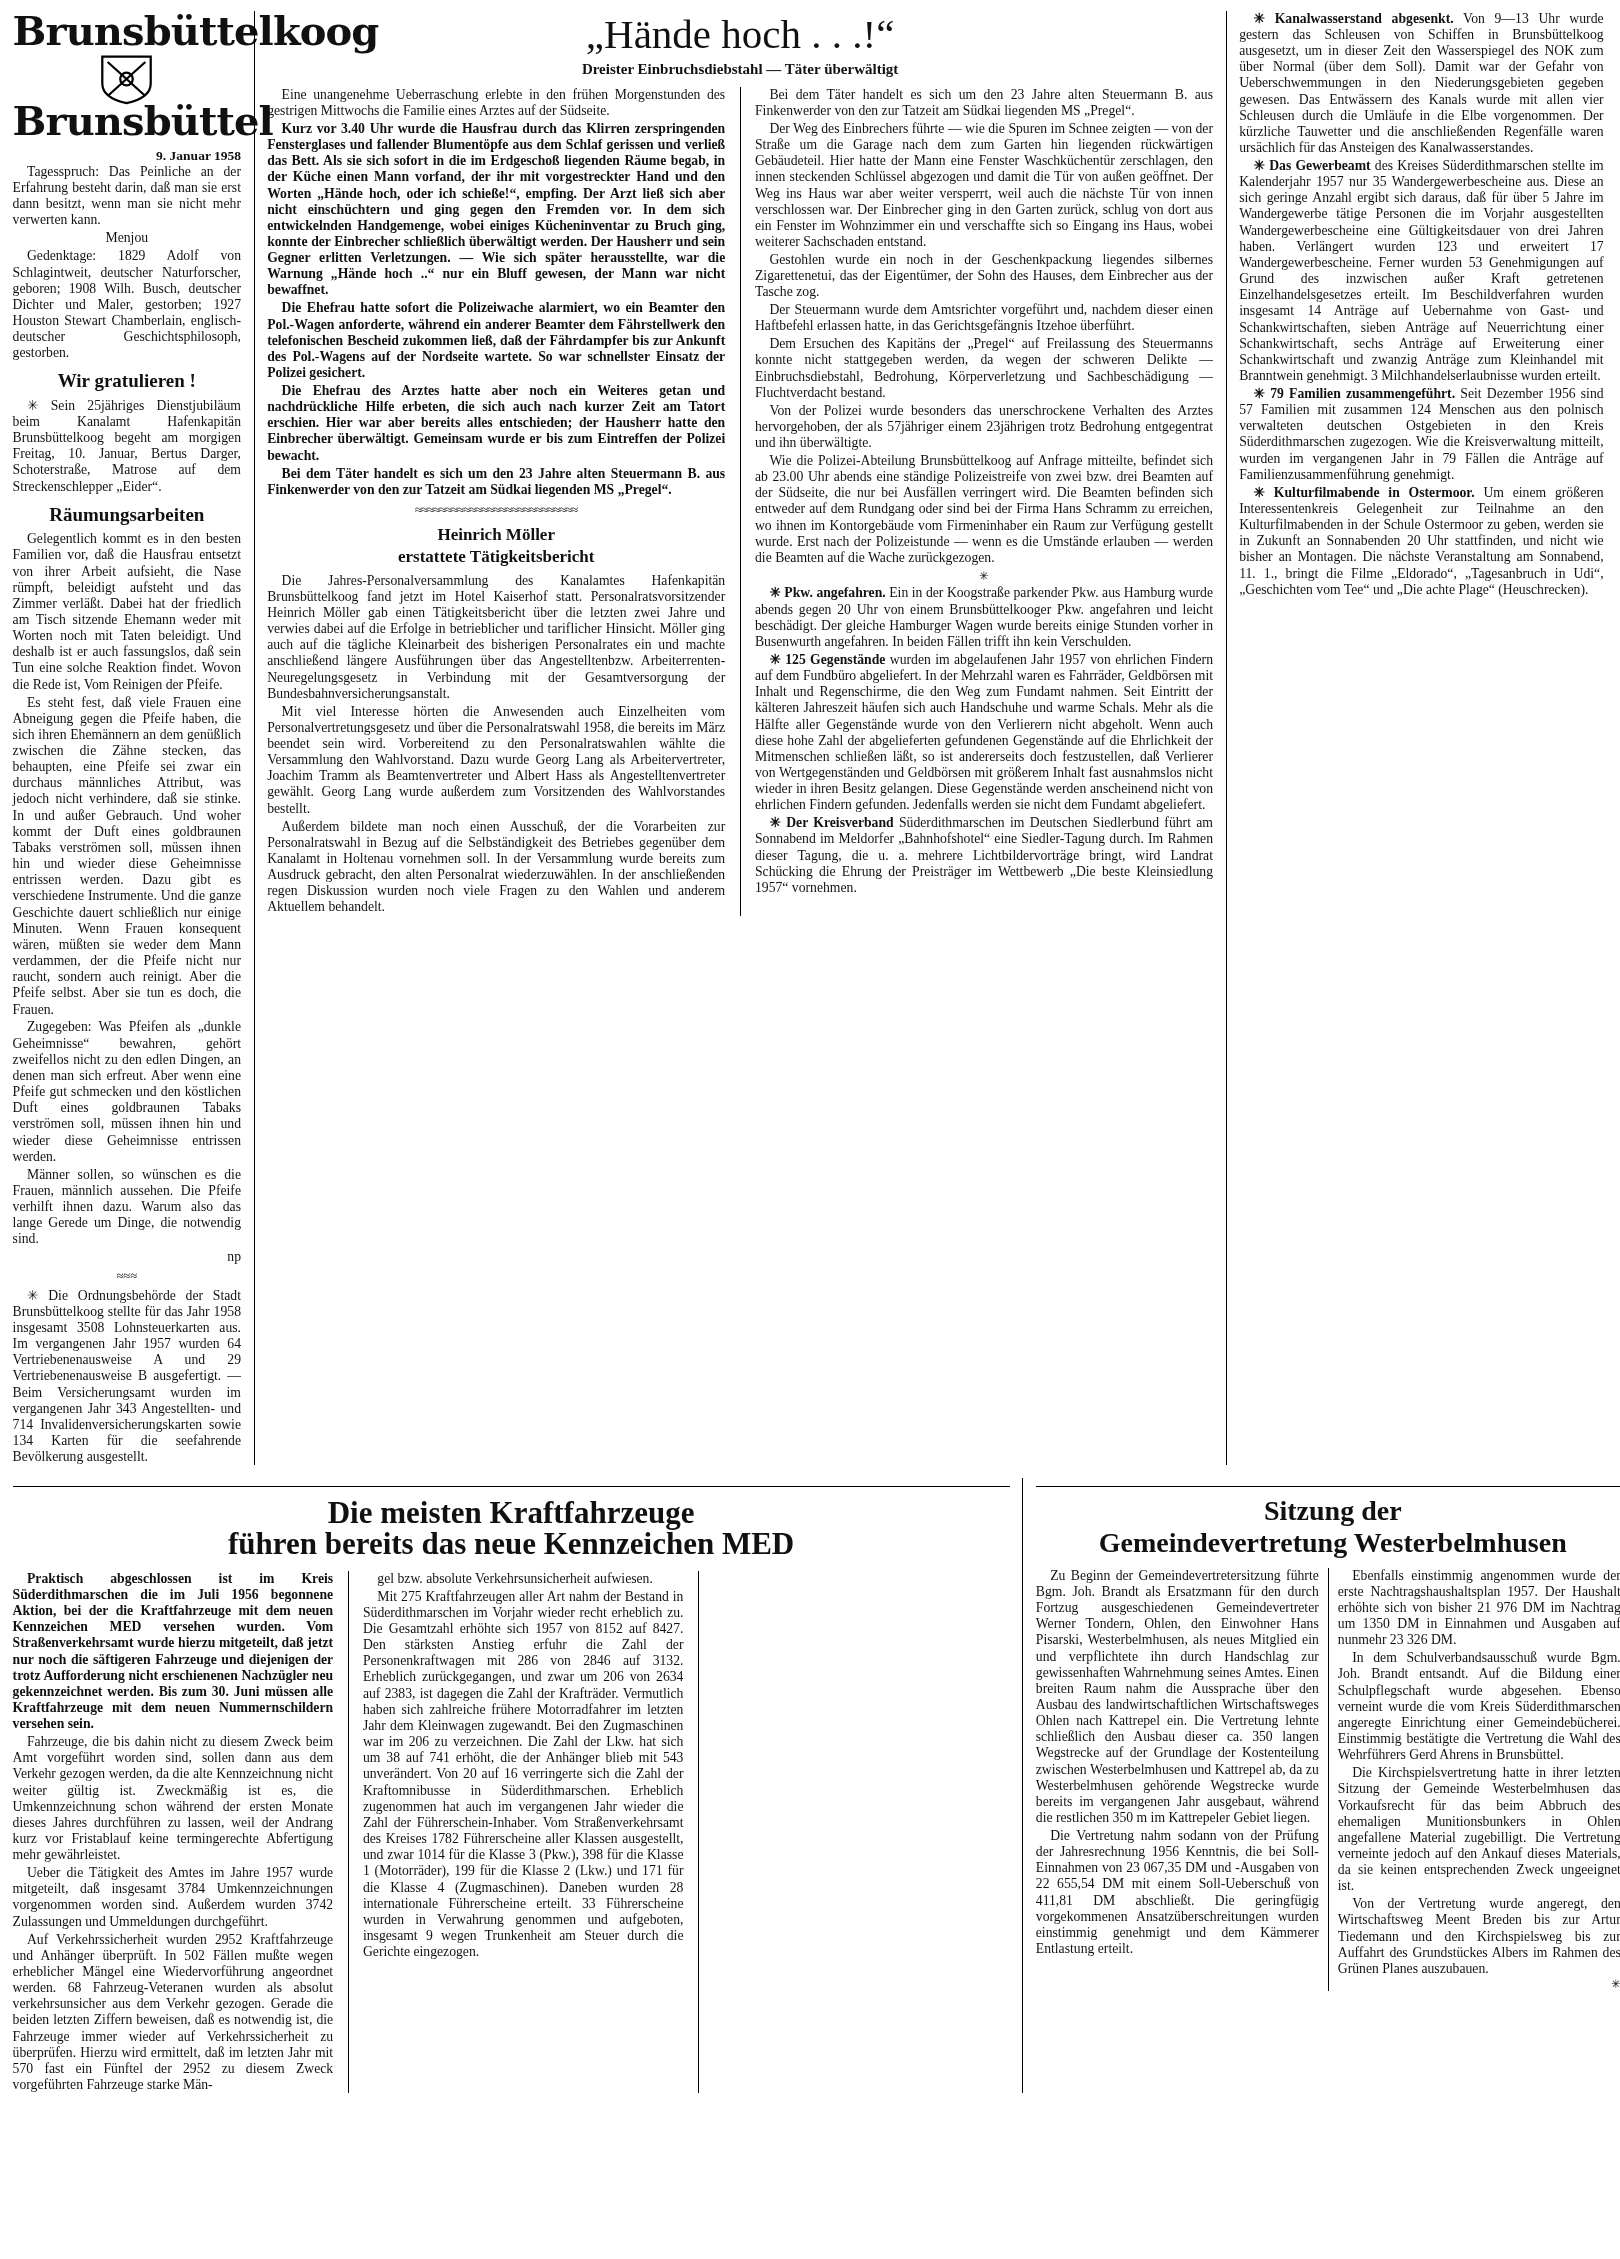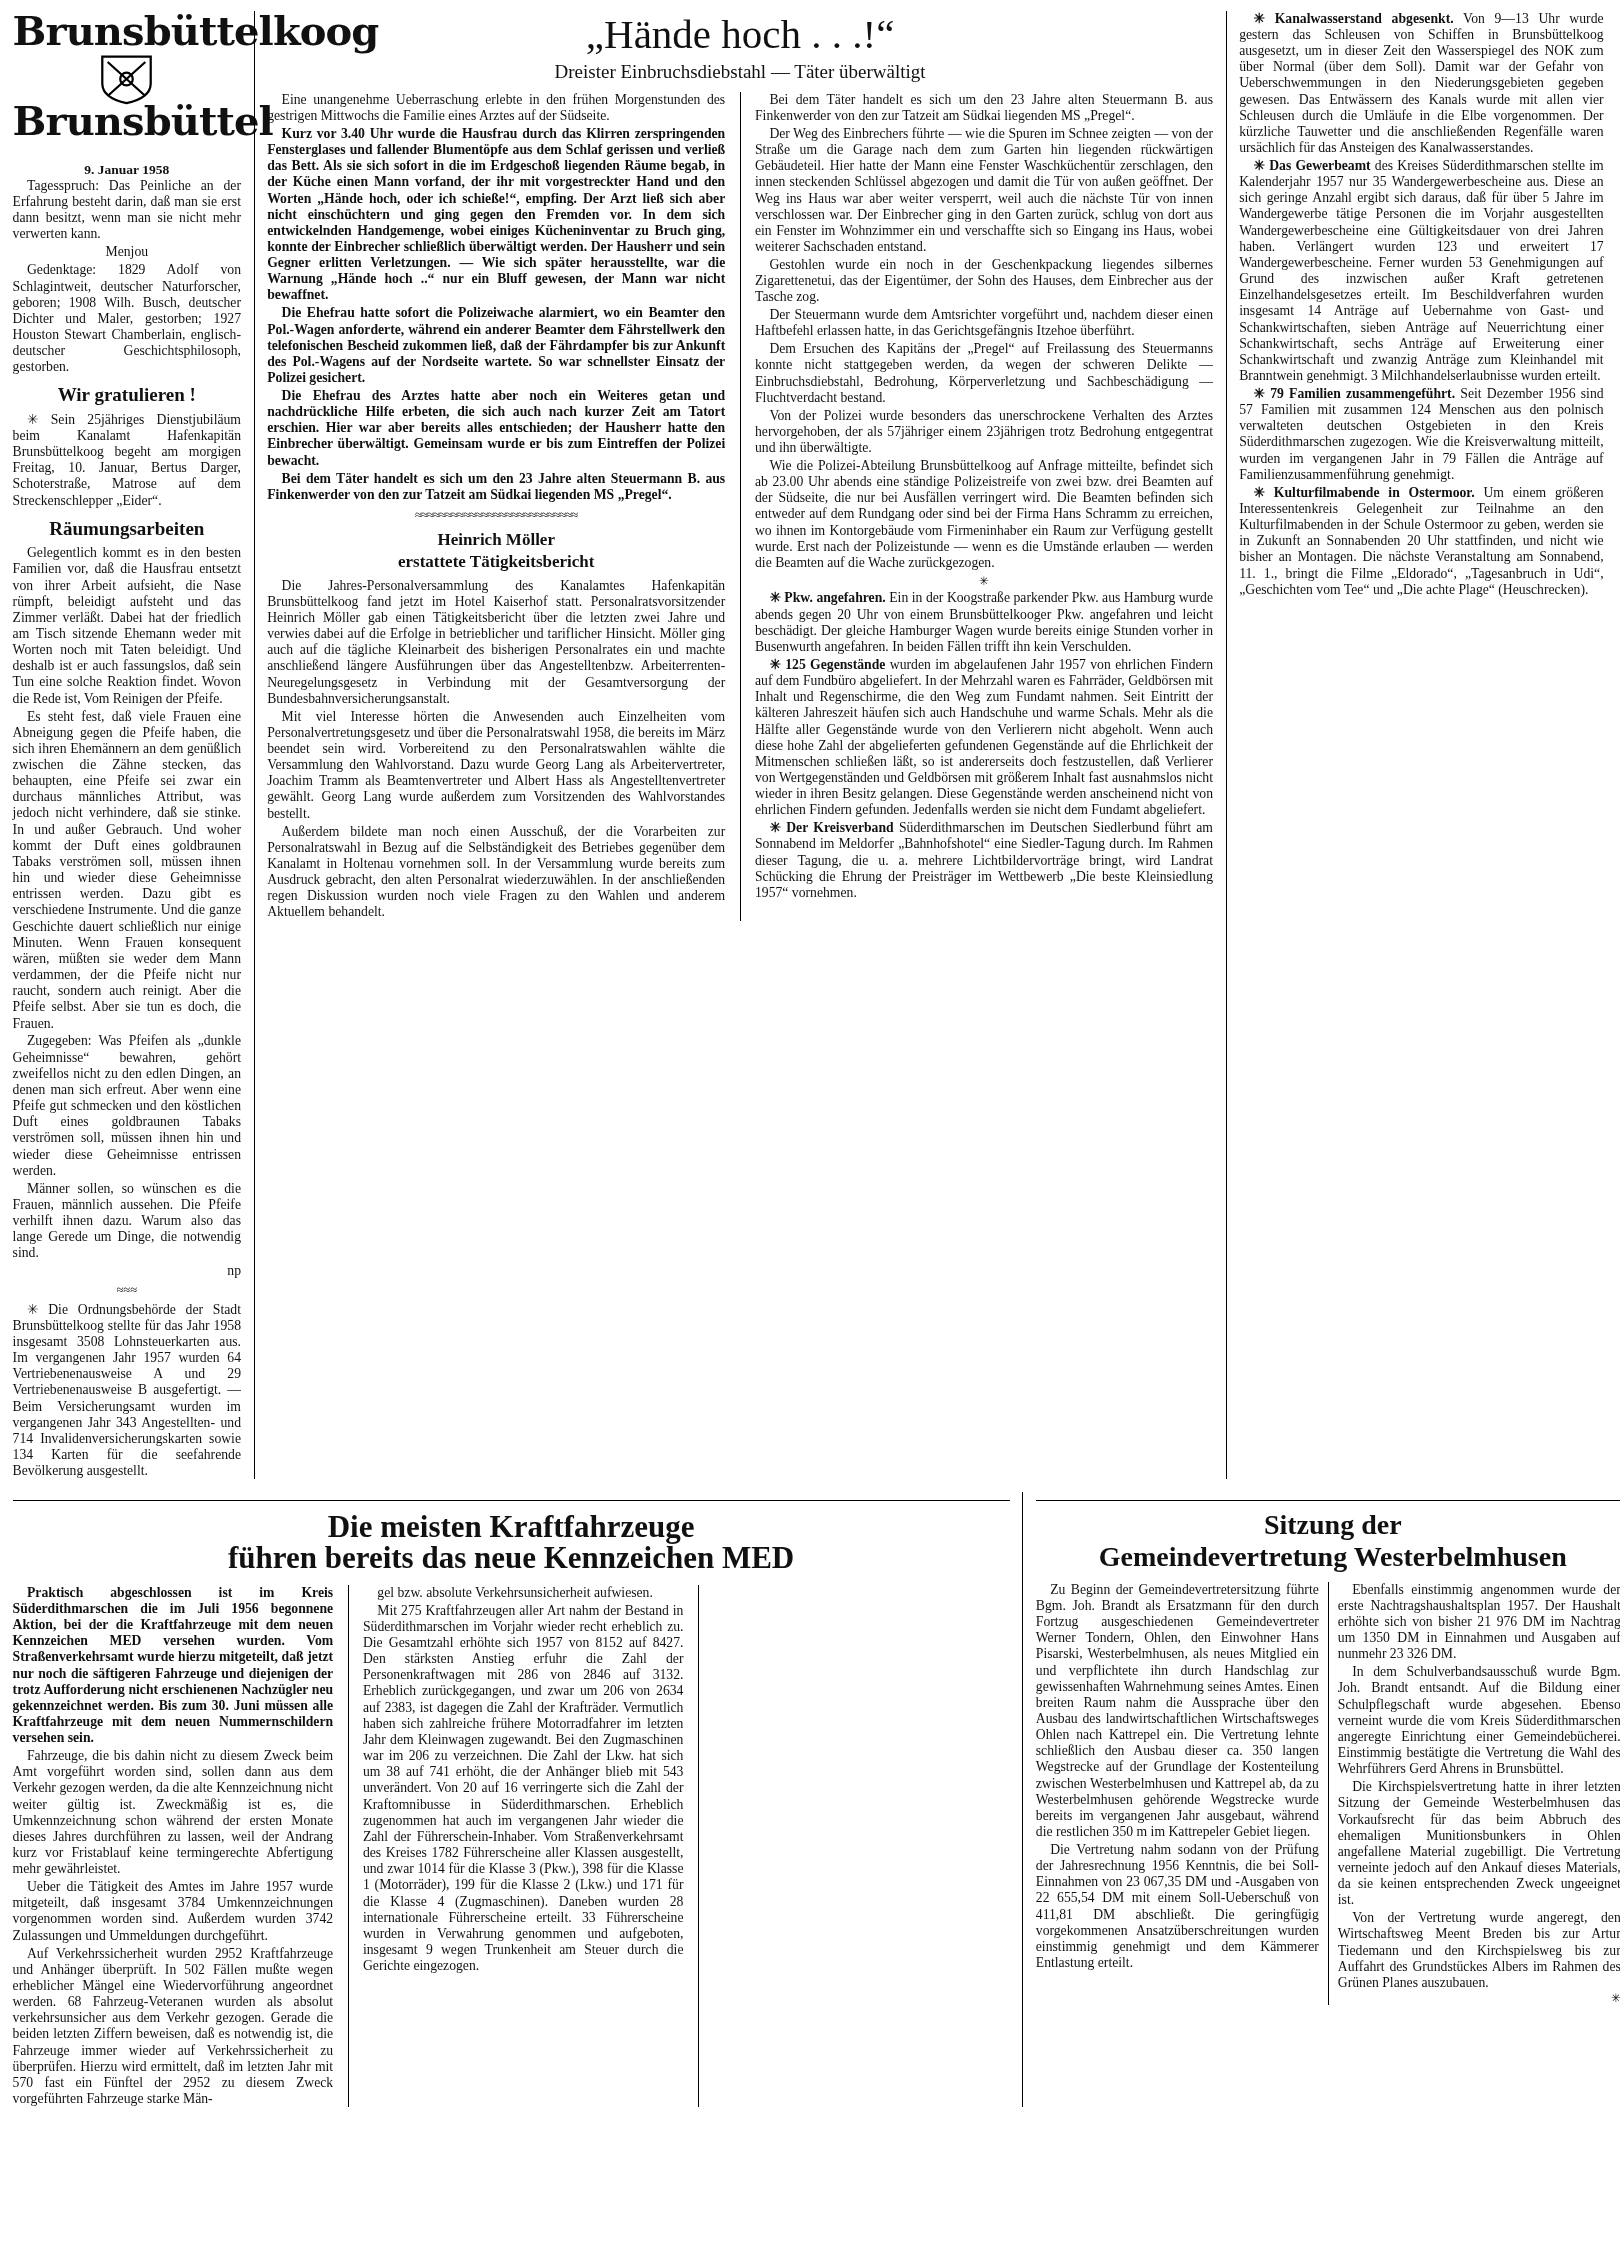--- a/index.html
+++ b/index.html
@@ -68,24 +68,24 @@
   .masthead {
     text-align: center;
   }
   .crest {
     width: 63px;
     height: 52px;
     margin: 1.8px auto 0 auto;
     display: block;
   }
   .date {
-    text-align: center;
+    text-align: right;
     font-weight: bold;
     font-size: 13.5px;
-    margin-top: 21px;
+    margin-top: 7px;
   }
 
   .secthead {
     font-weight: bold;
     font-size: 19px;
     text-align: center;
     margin: 9px 0 5.4px 0;
   }
   .secthead-sm {
     font-weight: bold;
@@ -110,22 +110,22 @@
   }
 
   .title-hande {
     font-size: 41px;
     font-weight: normal;
     text-align: center;
     line-height: 1;
     margin: 3.6px 0 5.4px 0;
   }
   .sub-hande {
-    font-size: 19px;
-    font-weight: normal;
+    font-size: 15px;
+    font-weight: bold;
     text-align: center;
     margin: 0 0 9px 0;
   }
 
   
   .bottomzone {
     display: flex;
     width: 1377px;
     padding: 0 12.6px 9px 12.6px;
     box-sizing: border-box;

